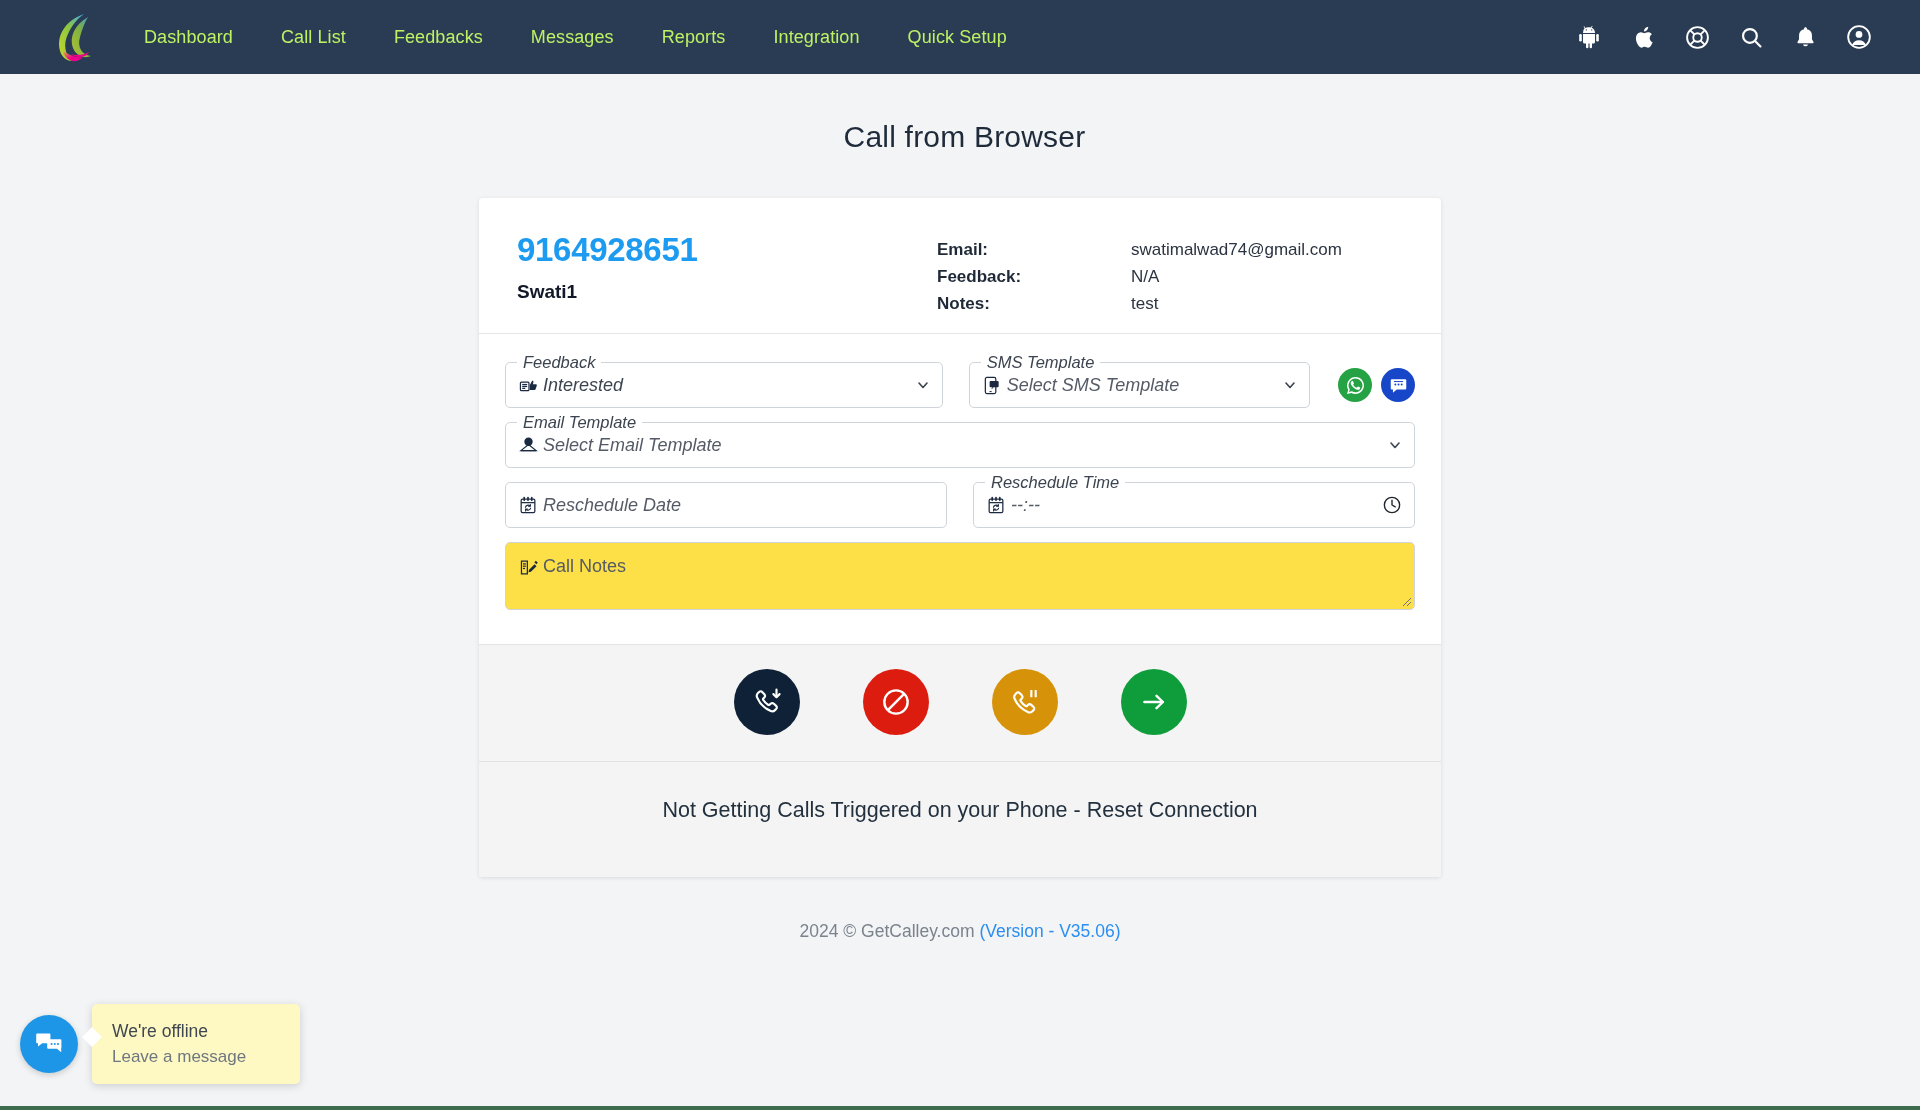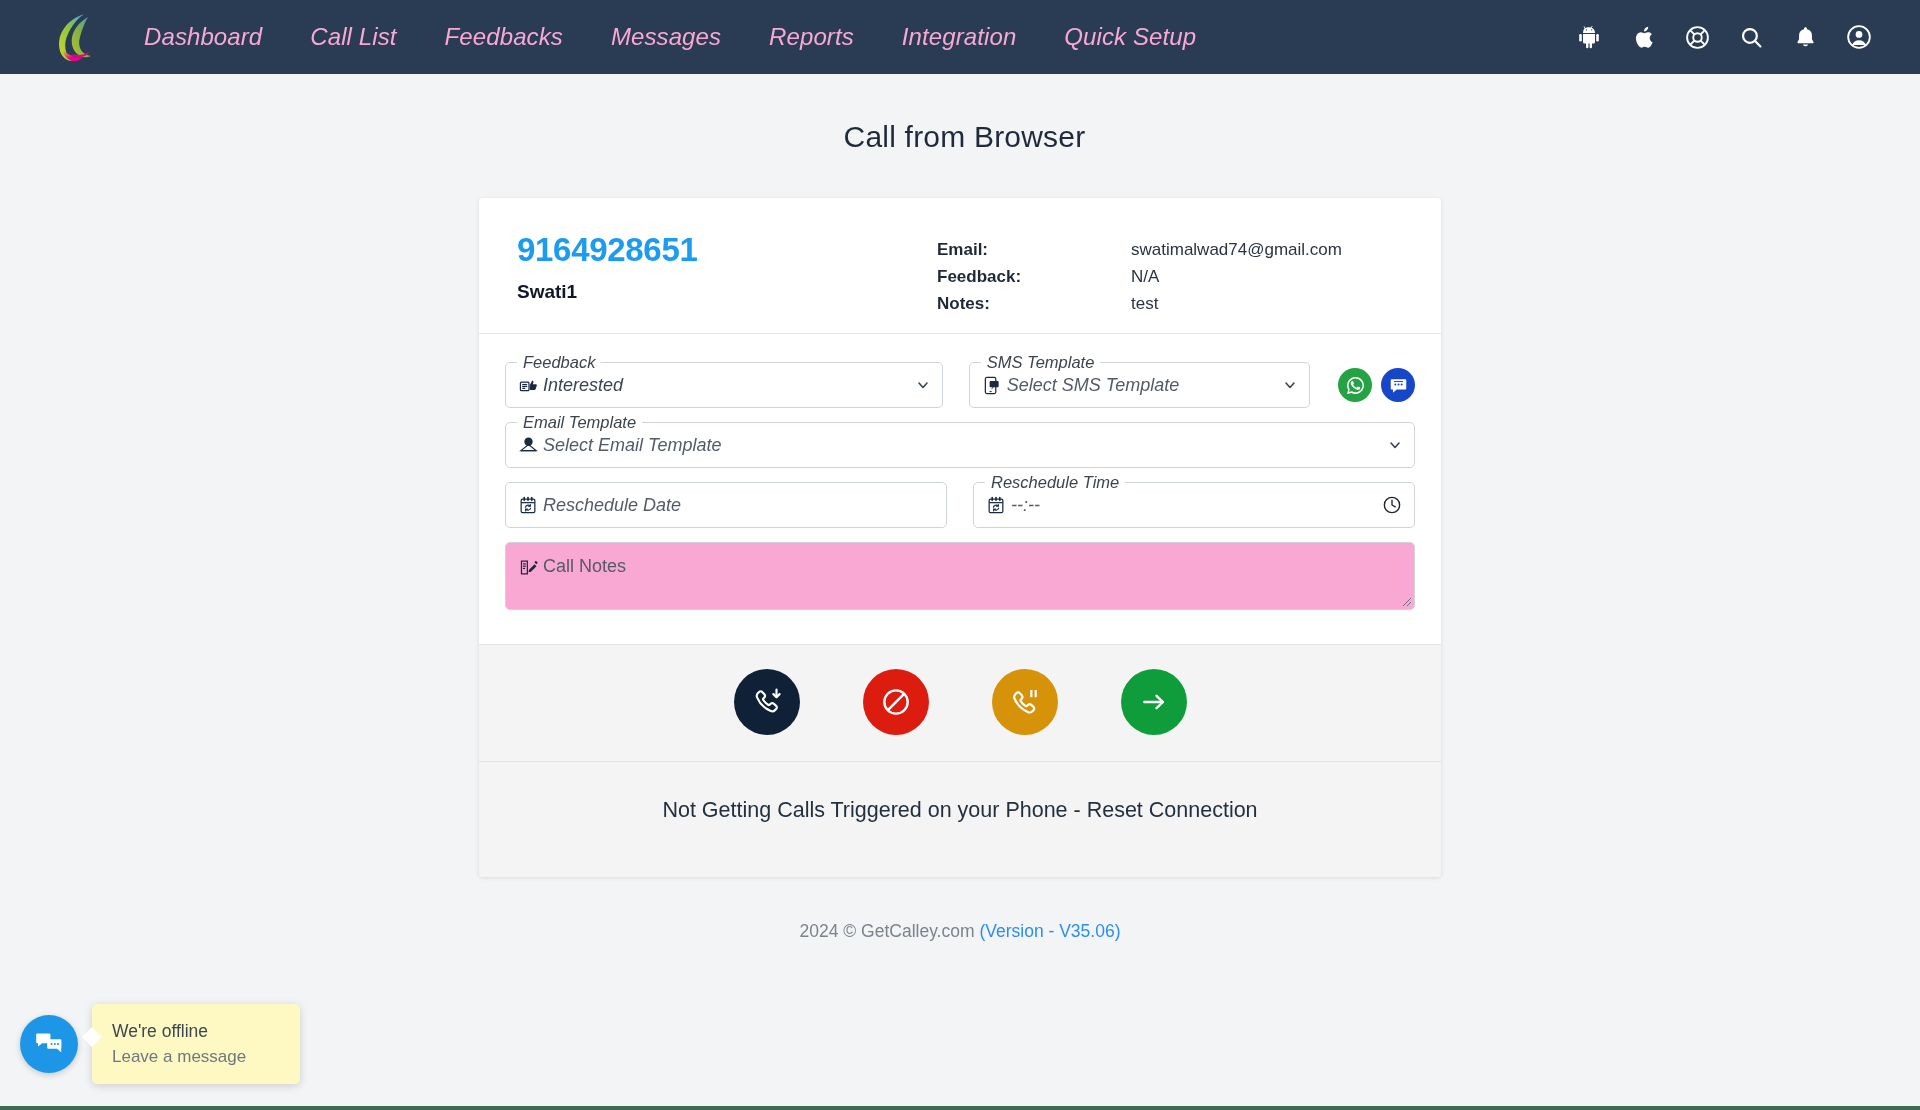--- a/index.html
+++ b/index.html
@@ -28,28 +28,27 @@
     flex: 0 0 auto;
   }
   .brand-logo svg { display:block; width:44px; height:52px; }
 
   .nav-links {
     display: flex;
     align-items: center;
     gap: 0px;
   }
   .nav-link {
-    color: #f9a8d4;
-    font-size: 24px;
+    color: #bef264;
+    font-size: 18px;
     text-decoration: none;
     padding: 10px 24px;
     white-space: nowrap;
     letter-spacing: .1px;
     cursor: pointer;
-    font-style: italic;
   }
 
   .nav-right {
     margin-left: auto;
     display: flex;
     align-items: center;
     gap: 28px;
     padding-right: 18px;
   }
   .nav-icon {
@@ -194,21 +193,21 @@
 
   .notes-box {
     position: relative;
     border: 1px solid #cfd4da;
     border-radius: 5px;
     height: 68px;
     width: 910px;
     padding: 13px 12px 0 12px;
     display: flex;
     align-items: flex-start;
-    background: #f9a8d4;
+    background: #fde047;
   }
   .resize-handle {
     position: absolute;
     right: 2px; bottom: 2px;
     width: 11px; height: 11px;
     color: #6b7280;
   }
   .resize-handle svg{display:block;}
 
   

